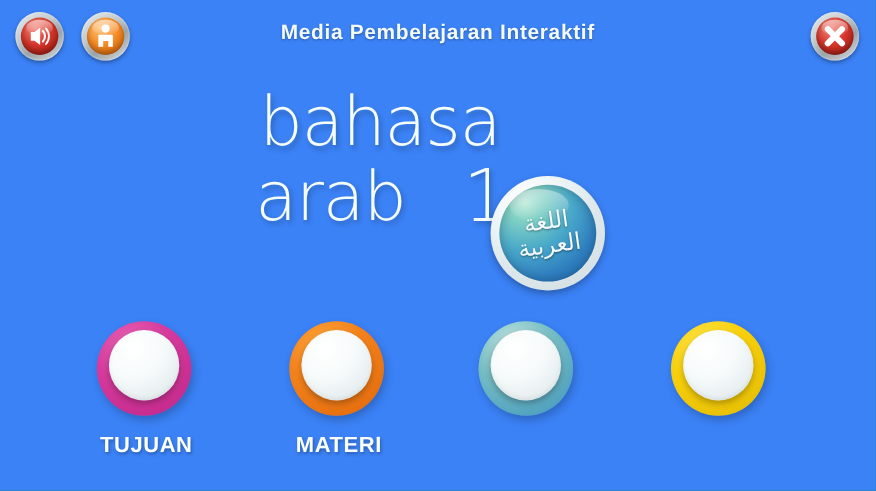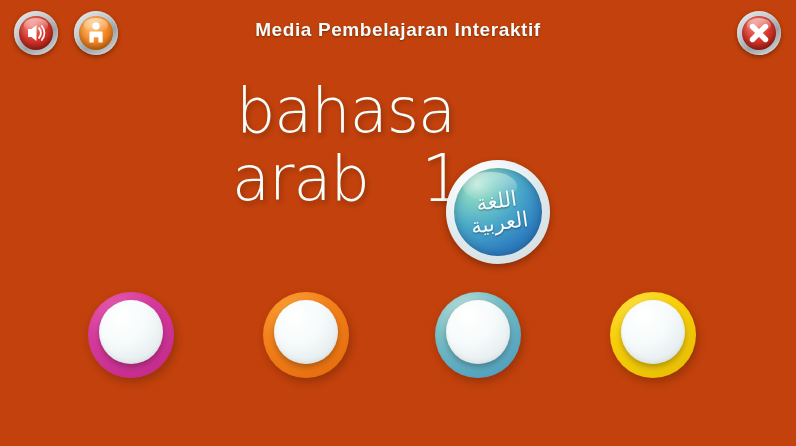--- a/index.html
+++ b/index.html
@@ -12,21 +12,21 @@
     background: #159581;
     font-family: "Liberation Sans", sans-serif;
     position: relative;
     -webkit-font-smoothing: antialiased;
   }
   #stage {
     position: absolute;
     inset: 0;
     width: 796px;
     height: 446px;
-    background: #c2410c;
+    background: #3b82f6;
   }
 
   
   #topbar {
     position: absolute;
     left: 0; top: 0;
     width: 796px; height: 66px;
   }
   .glossy-btn {
     position: absolute;
@@ -268,27 +268,29 @@
     </div>
   </div>
 
   <div id="menu">
 
     <div id="item-0" class="menu-item">
       <div class="ring-wrap">
         <div id="ring-0" class="ring"></div>
         <div class="knob"></div>
       </div>
+      <div class="menu-label">TUJUAN</div>
     </div>
 
     <div id="item-1" class="menu-item">
       <div class="ring-wrap">
         <div id="ring-1" class="ring"></div>
         <div class="knob"></div>
       </div>
+      <div class="menu-label">MATERI</div>
     </div>
 
     <div id="item-2" class="menu-item">
       <div class="ring-wrap">
         <div id="ring-2" class="ring"></div>
         <div class="knob"></div>
       </div>
     </div>
 
     <div id="item-3" class="menu-item">

